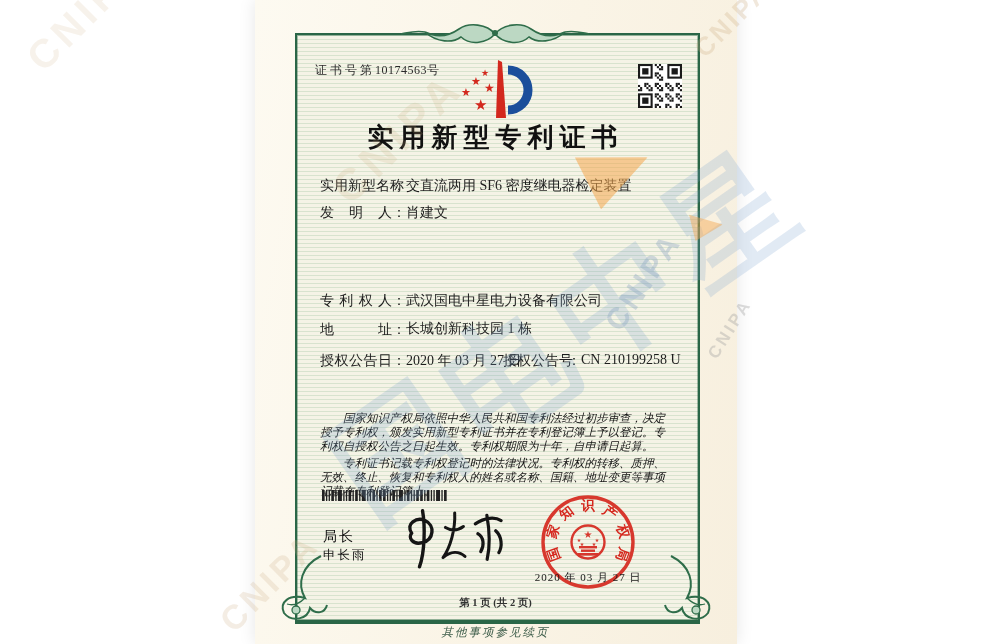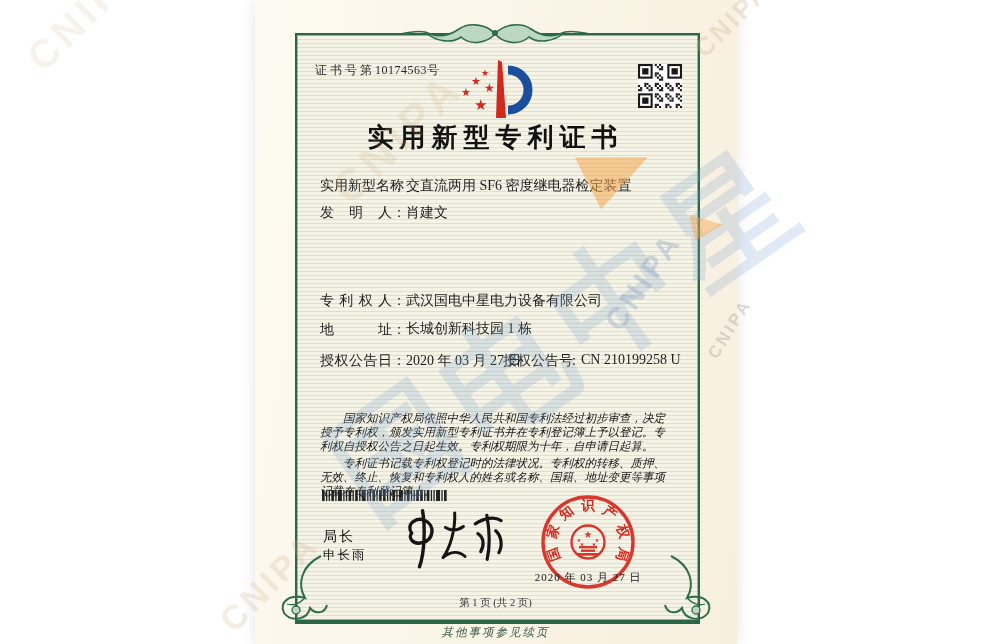--- a/index.html
+++ b/index.html
@@ -24,21 +24,21 @@
   .fcolon{display:inline-block;vertical-align:top;}
   .fvalue{display:inline-block;vertical-align:top;}
   .addr-lines{display:inline-block;vertical-align:top;white-space:normal;line-height:15.5px;}
   .col2{position:absolute;left:183px;top:0;}
   .col2 .flabel{width:64px;}
   .paras{left:65px;top:376px;width:356px;font-size:11.5px;line-height:14px;color:#151515;
          font-style:italic;margin-top:35px;}
   .paras p{margin:0 0 3px 0;text-indent:2em;}
   .sig-title{left:68px;top:528px;font-size:14px;color:#111;letter-spacing:2px;}
   .sig-name{left:68px;top:547px;font-size:12.5px;color:#111;letter-spacing:2px;}
-  .pagenote{left:40px;top:596px;width:401px;text-align:center;font-size:10.5px;color:#333;}
+  .pagenote{left:40px;top:596px;width:401px;text-align:center;font-size:10.5px;color:#333;font-weight:bold;}
   .contnote{left:40px;top:625px;width:401px;text-align:center;font-size:11.5px;color:#41604d;font-style:italic;letter-spacing:2px;}
   .seal{left:281px;top:490px;width:104px;height:104px;}
   .seal-char{position:absolute;left:50%;top:50%;font-size:13.5px;font-weight:bold;color:#d5281e;
              font-family:"Liberation Serif","DejaVu Serif",serif;}
   .seal-date{left:258px;top:570px;width:150px;text-align:center;font-size:11px;color:#181818;letter-spacing:1px;}
   .wm{position:absolute;pointer-events:none;white-space:nowrap;font-weight:bold;
       font-family:"Liberation Sans","DejaVu Sans",sans-serif;}
   .wm-logo{left:300px;top:420px;font-size:124px;color:rgba(120,160,205,.22);
            transform:rotate(-35deg);transform-origin:0 0;letter-spacing:10px;}
   .wm-cnipa-blue{left:598px;top:318px;font-size:30px;color:rgba(140,165,195,.38);

